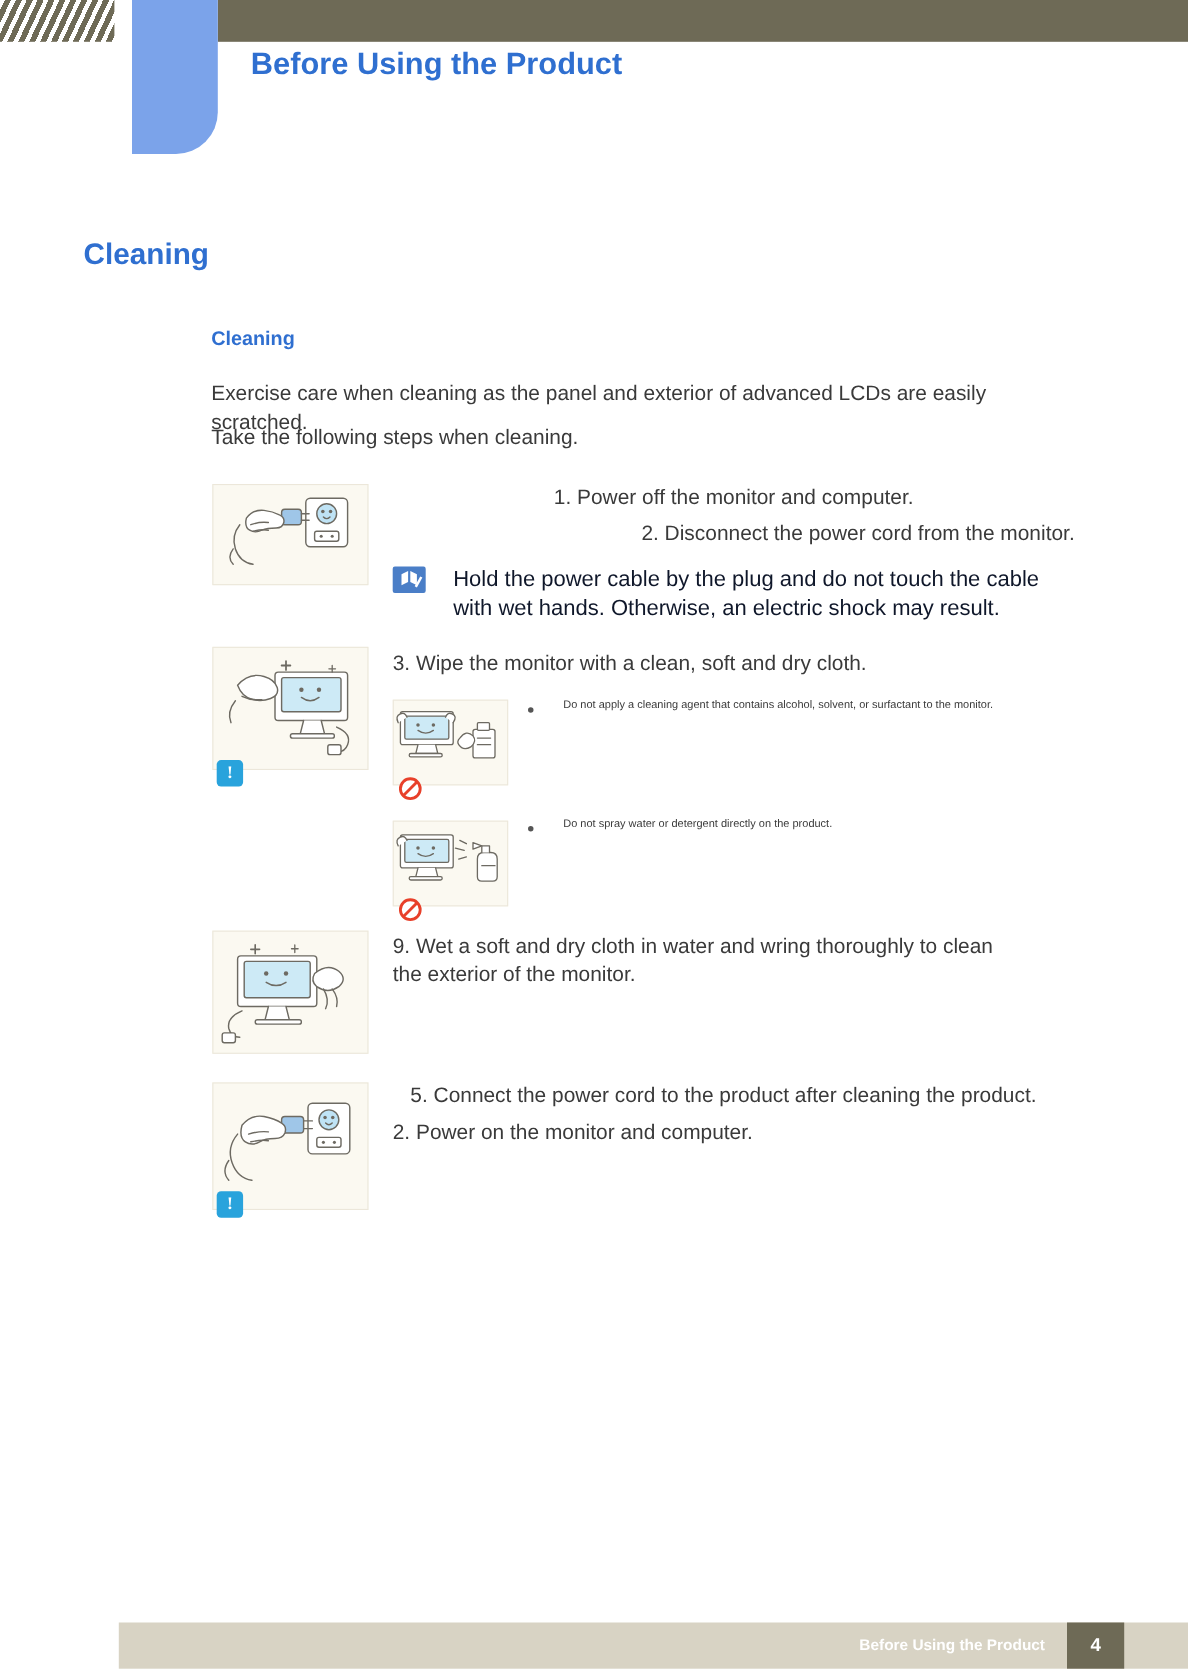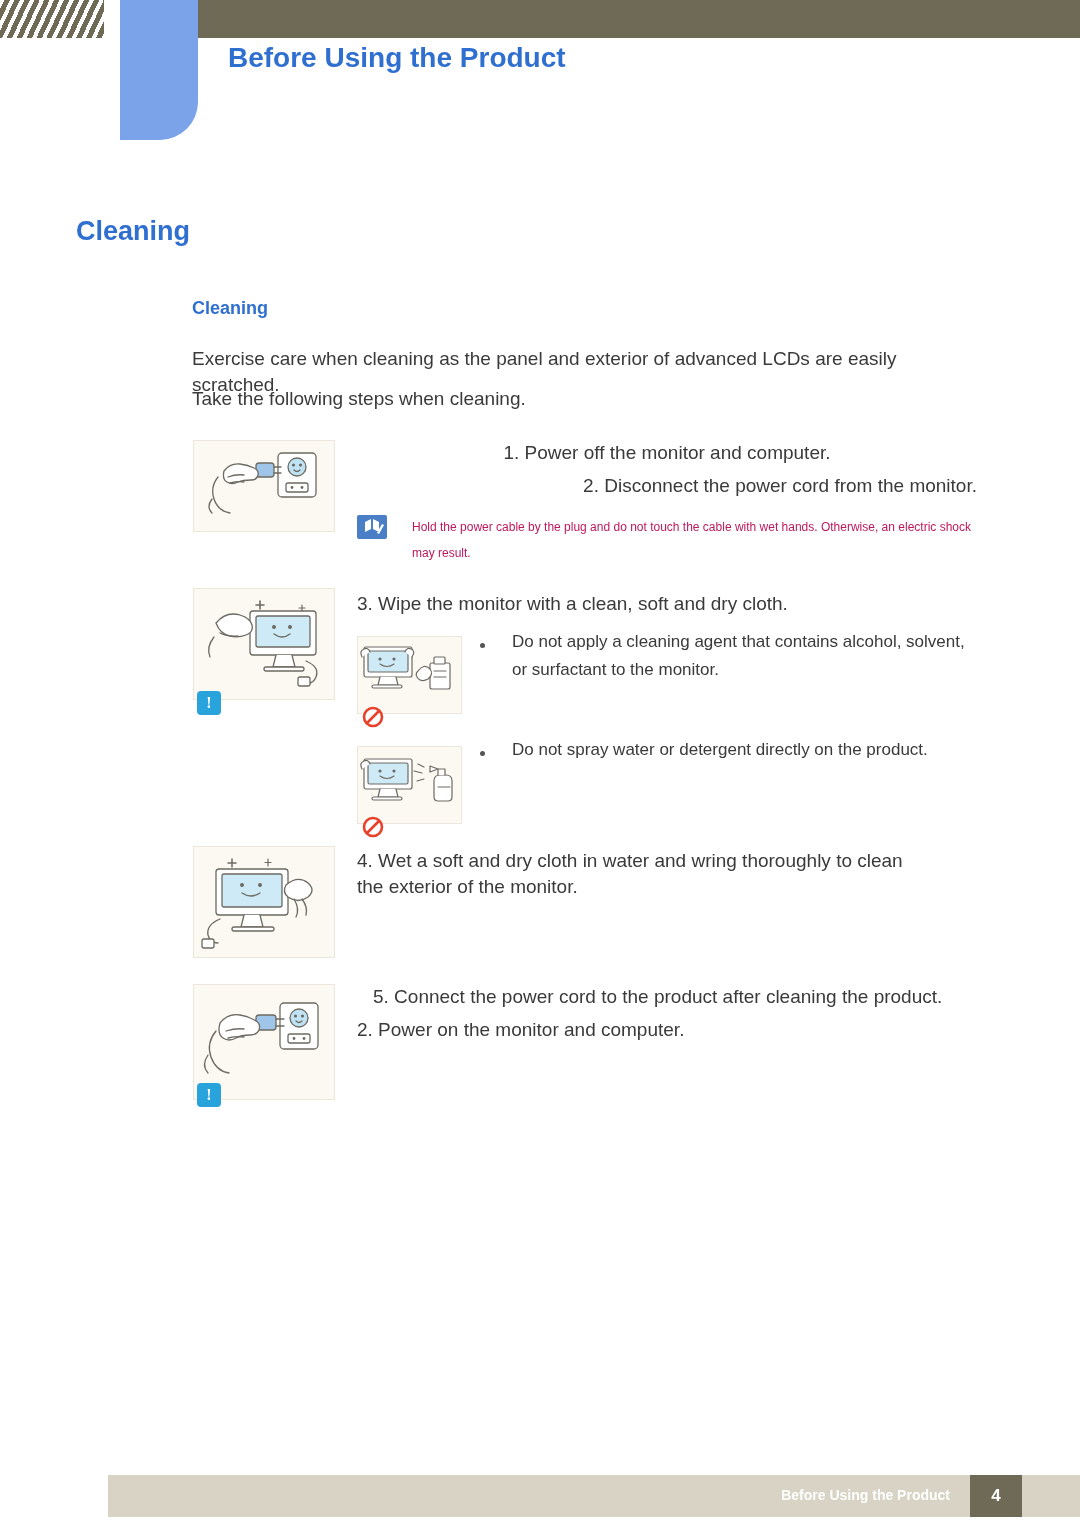--- a/index.html
+++ b/index.html
@@ -114,38 +114,38 @@
   .step-3 { left: 357px; top: 473px; width: 620px; }
   .step-4 { left: 357px; top: 730px; width: 570px; }
   .step-5 { left: 357px; top: 866px; width: 620px; margin-left: 16px; }
   .step-6 { left: 357px; top: 899px; width: 620px; }
 
   .note-text {
     position: absolute;
     left: 412px;
     top: 396px;
     width: 560px;
-    font-size: 12px;
-    color: #be185d;
+    font-size: 20px;
+    color: #0f172a;
     line-height: 26px;
   }
   .note-icon {
     position: absolute;
     left: 357px;
     top: 397px;
     width: 30px;
     height: 24px;
     background: #4a7ec7;
     border-radius: 2px;
   }
   .note-icon svg { display:block; }
 
   .bullet-text {
     position: absolute;
-    font-size: 17px;
+    font-size: 10px;
     color: #3a3a3a;
     line-height: 28px;
   }
   .bullet-1 { left: 512px; top: 510px; width: 470px; }
   .bullet-2 { left: 512px; top: 618px; width: 470px; }
   .bullet-dot {
     position: absolute;
     left: 480px;
     width: 5px;
     height: 5px;
@@ -405,21 +405,21 @@
         <path d="M92 38 q12 -10 22 -2 q8 7 0 14 q-10 7 -20 0 q-6 -5 -2 -12 z" fill="#ffffff"></path>
         <path d="M100 52 q6 10 2 18"></path>
         <path d="M108 52 q6 8 4 16"></path>
 
         <path d="M26 72 q-14 6 -12 16 q2 8 10 8"></path>
         <rect x="8" y="92" width="12" height="9" rx="2" fill="#ffffff"></rect>
       </g>
     </svg>
   </div>
 
-  <div class="body-text step-4">4. Wet a soft and dry cloth in water and wring thoroughly to clean the exterior of the monitor.</div>
+  <div class="body-text step-4">9. Wet a soft and dry cloth in water and wring thoroughly to clean the exterior of the monitor.</div>
 
   <div class="illus illus-plug2">
     <svg width="140" height="114" viewBox="0 0 140 114">
       <g fill="none" stroke="#6d6a62" stroke-width="1.3" stroke-linecap="round" stroke-linejoin="round">
 
         <rect x="86" y="18" width="38" height="46" rx="4" fill="#ffffff"></rect>
         <circle cx="105" cy="33" r="9" fill="#bfe3f5" stroke="#6d6a62"></circle>
         <circle cx="101.5" cy="31" r="1.6" fill="#6d6a62" stroke="none"></circle>
         <circle cx="108.5" cy="31" r="1.6" fill="#6d6a62" stroke="none"></circle>
         <path d="M102 36 q3 3 6 0"></path>

